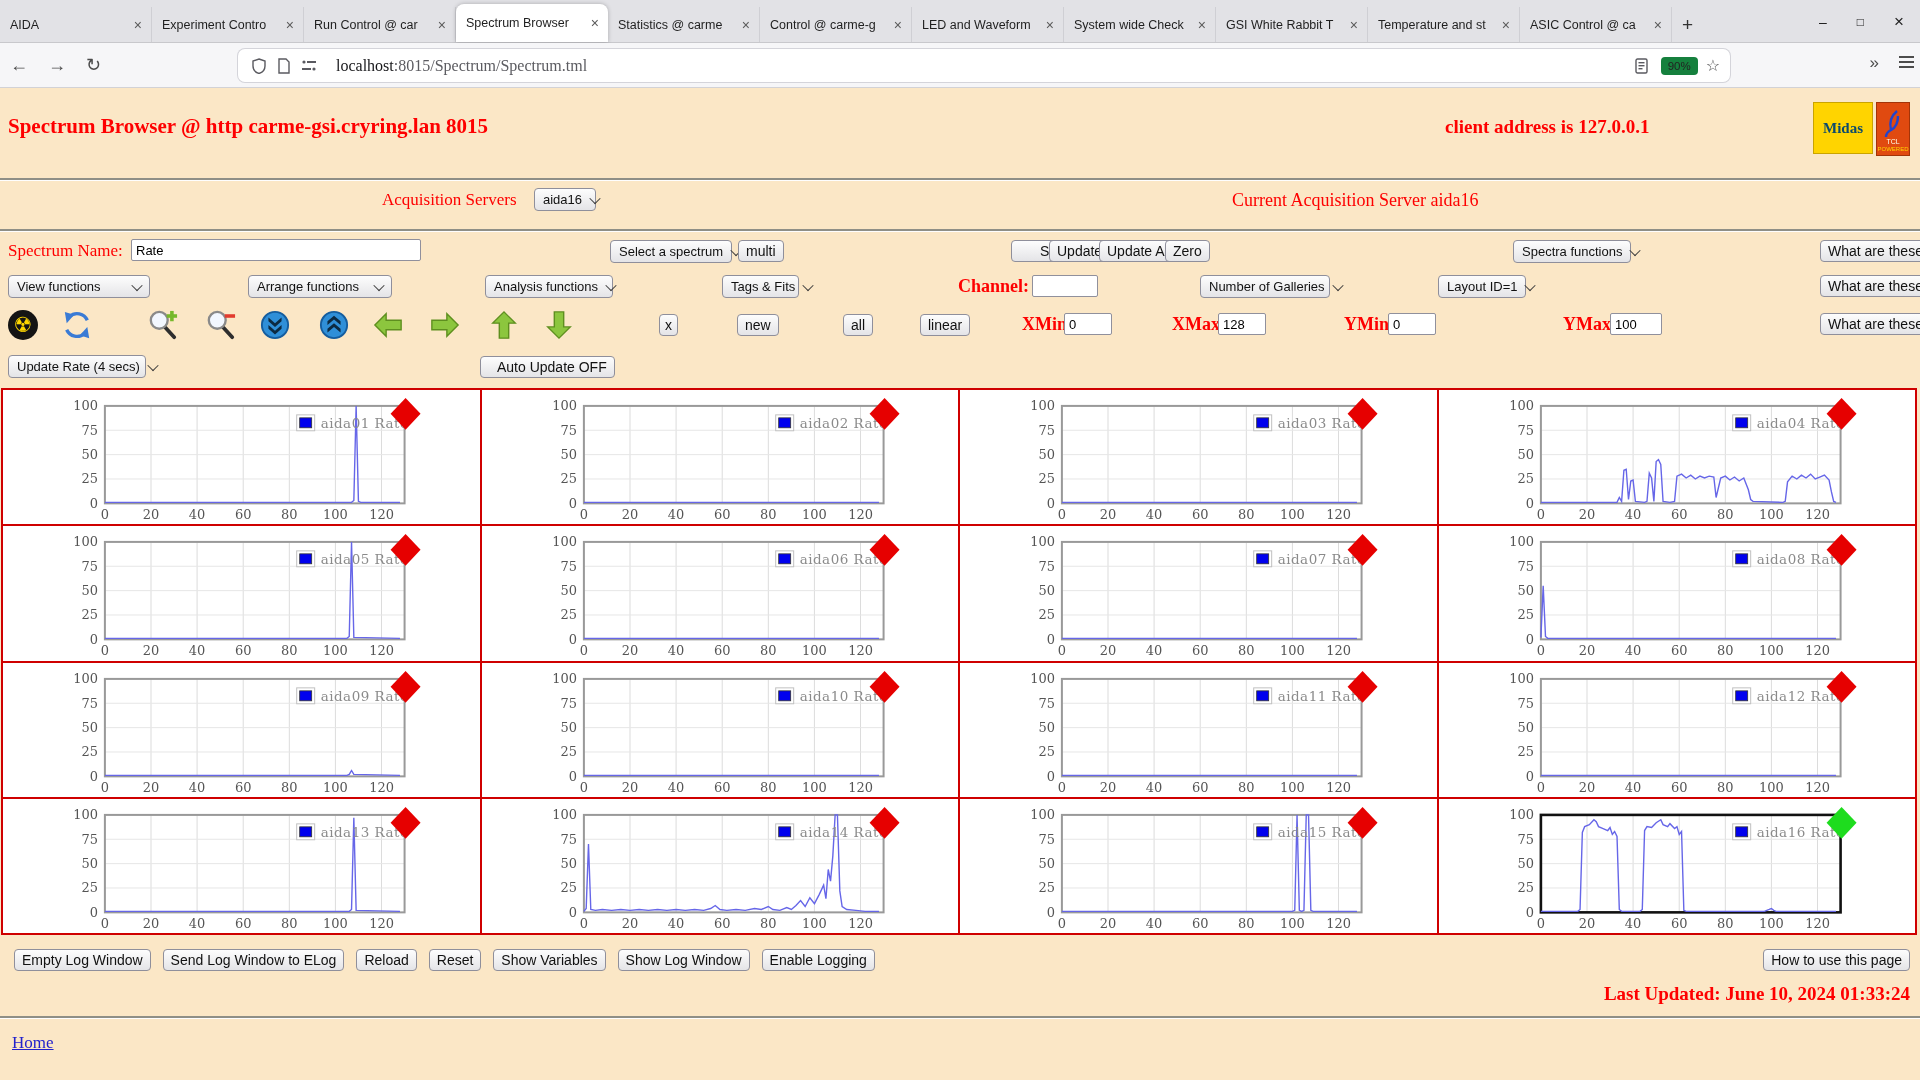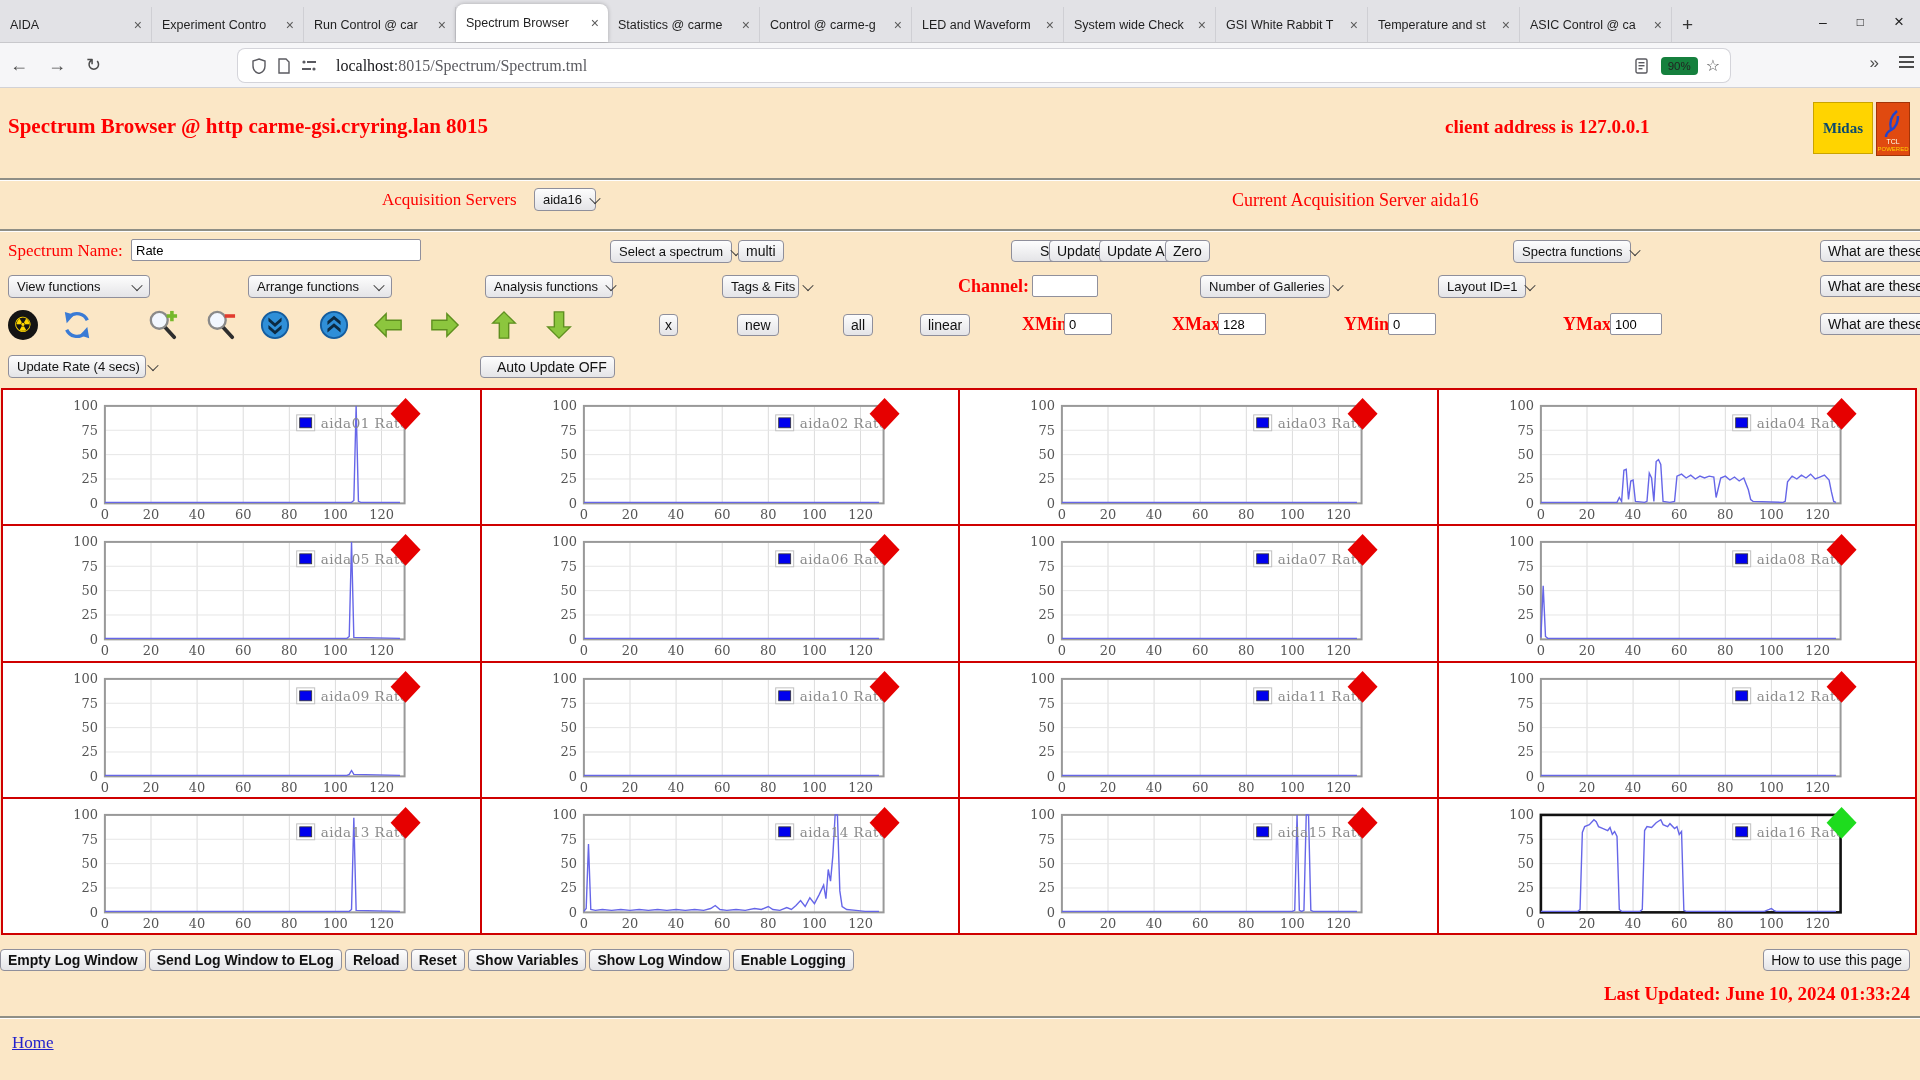--- a/index.html
+++ b/index.html
@@ -40,21 +40,21 @@
   .tinput{position:absolute;background:#fff;border:1px solid #90909c;border-radius:2px;height:22px;font-size:13px;padding:0 4px;font-family:"Liberation Sans",sans-serif;box-sizing:border-box;}
   .ico{position:absolute;width:30px;height:30px;}
   .ico svg{width:100%;height:100%;}
   .rad{border-radius:50%;background:#141414;color:#ffd800;display:flex;align-items:center;justify-content:center;font-size:21px;}
 
   
   #chart-grid{position:absolute;top:300px;left:1px;width:1916px;height:547px;display:grid;grid-template-columns:repeat(4,1fr);grid-template-rows:repeat(4,1fr);border:1px solid #cf0000;box-sizing:border-box;background:#cf0000;}
   .cell{background:#ffffff;border:1.5px solid #cf0000;position:relative;box-sizing:border-box;}
   .cell svg{position:absolute;inset:0;width:100%;height:100%;}
 
-  .footer-buttons{position:absolute;top:861px;left:0;display:flex;gap:3px;font-weight:bold;}
+  .footer-buttons{position:absolute;top:861px;left:14px;display:flex;gap:12px;}
   .home-link{color:#2222cc;text-decoration:underline;font-size:17px;}
 </style>
 </head>
 <body>
 
 <div class="screen">
 
   <div class="tab-bar">
     <div class="tabs" id="tabs">
         <div class="tab">

